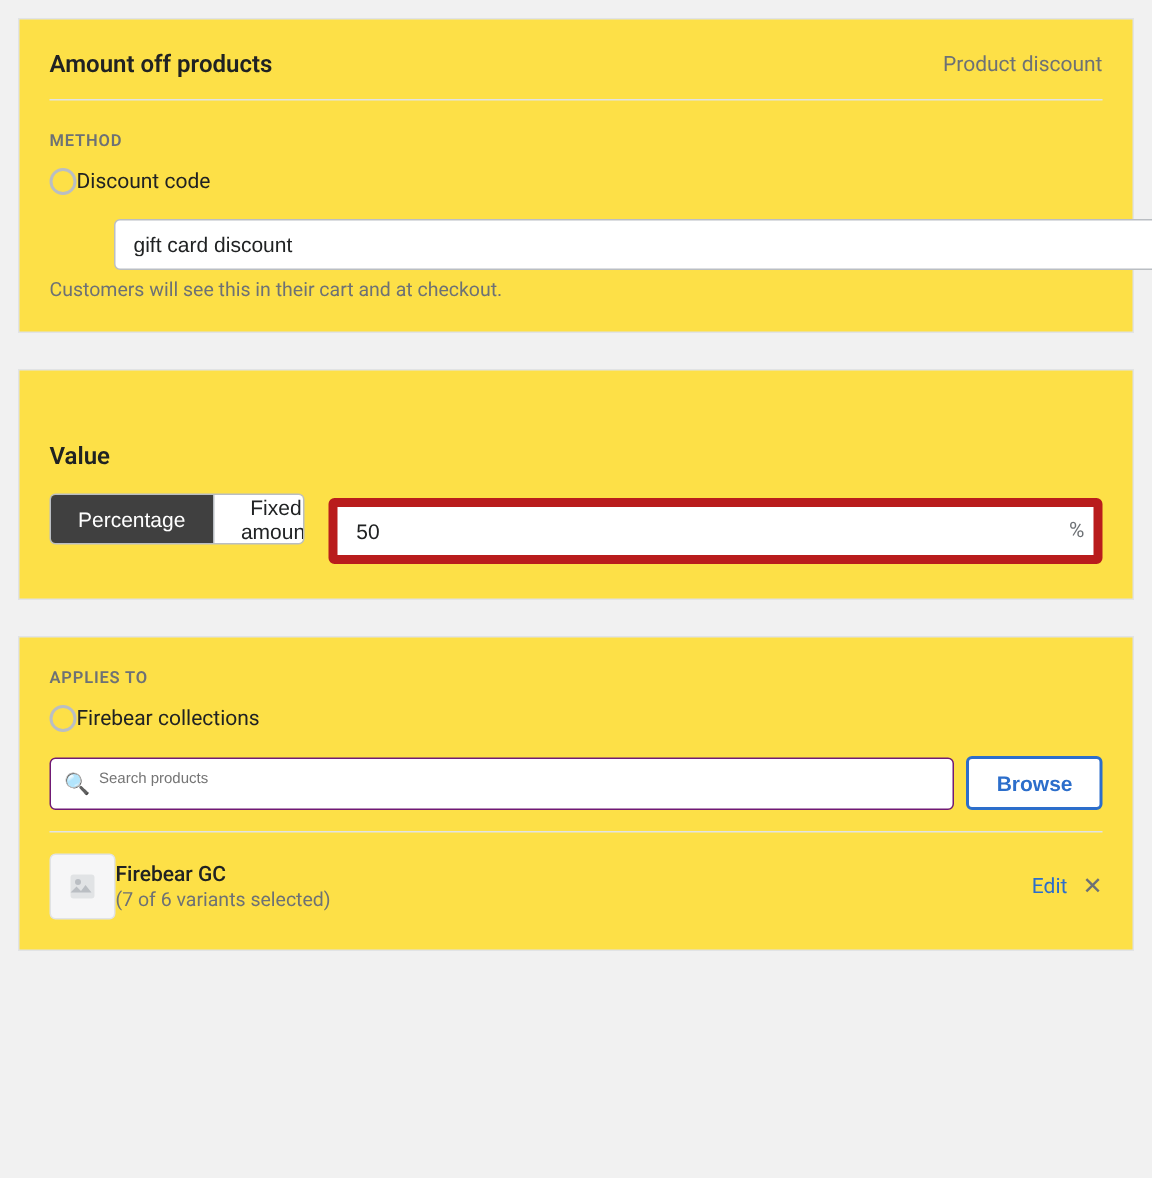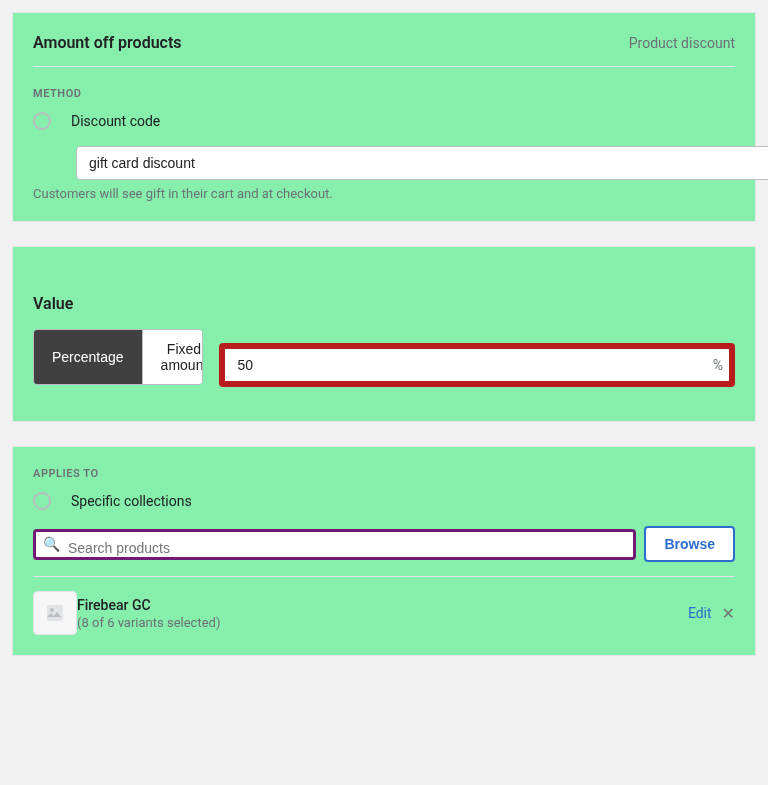--- a/index.html
+++ b/index.html
@@ -8,21 +8,21 @@
       background: #f1f1f1;
       width: 768px;
       min-height: 785px;
       display: flex;
       flex-direction: column;
       gap: 12px;
       padding: 0;
     }
 
     .card {
-      background: #86efac;
+      background: #fde047;
       border: 1px solid #e1e3e5;
       border-radius: 0;
       margin: 12px 12px 0 12px;
       padding: 20px;
     }
 
     .card:last-child {
       margin-bottom: 4px;
     }
 
@@ -58,21 +58,21 @@
     .radio-group {
       display: flex;
       flex-direction: column;
       gap: 10px;
       margin-bottom: 16px;
     }
 
     .radio-item {
       display: flex;
       align-items: center;
-      gap: 20px;
+      gap: 0;
       cursor: pointer;
     }
 
     .radio-item input[type="radio"] {
       appearance: none;
       -webkit-appearance: none;
       width: 18px;
       height: 18px;
       border: 2px solid #babec3;
       border-radius: 50%;
@@ -138,21 +138,21 @@
     .tab-group {
       display: flex;
       border: 1px solid #babec3;
       border-radius: 4px;
       overflow: hidden;
       width: fit-content;
       margin-bottom: 16px;
     }
 
     .tab-btn {
-      padding: 11px 18px;
+      padding: 0 18px;
       font-size: 14px;
       font-weight: 500;
       cursor: pointer;
       border: none;
       background: #fff;
       color: #202223;
     }
 
     .tab-btn.active {
       background: #404040;
@@ -203,24 +203,24 @@
 
     .search-icon-el {
       position: absolute;
       left: 10px;
       color: #6d7175;
       font-size: 14px;
     }
 
     .search-input {
       width: 100%;
-      padding: 8px 12px 1px 32px;
-      border: 3px solid #701a75;
-      border-radius: 4px;
-      font-size: 14px;
+      padding: 8px 12px 14px 32px;
+      border: 1px solid #701a75;
+      border-radius: 4px;
+      font-size: 10px;
       color: #202223;
       outline: none;
     }
 
     .browse-btn {
       padding: 8px 18px;
       border: 2px solid #2c6ecb;
       border-radius: 4px;
       background: #fff;
       color: #2c6ecb;
@@ -306,21 +306,21 @@
 
   <div class="radio-group">
     <label class="radio-item">
       <input type="radio" name="method" style="">
       <span class="radio-label">Discount code</span>
     </label>
   </div>
 
   <div>
     <input type="text" class="text-input" value="gift card discount" style="">
-    <div class="hint-text">Customers will see gift in their cart and at checkout.</div>
+    <div class="hint-text">Customers will see this in their cart and at checkout.</div>
   </div>
 </div>
 
 <div class="card">
   <div class="section-title">Value</div>
 
   <div style="display:flex; align-items:center; gap:16px;">
     <div class="tab-group">
       <button class="tab-btn active">Percentage</button>
       <button class="tab-btn">Fixed amount</button>
@@ -331,21 +331,21 @@
     </div>
   </div>
 </div>
 
 <div class="card">
   <div class="section-label">APPLIES TO</div>
 
   <div class="radio-group">
     <label class="radio-item">
       <input type="radio" name="applies" style="">
-      <span class="radio-label">Specific collections</span>
+      <span class="radio-label">Firebear collections</span>
     </label>
   </div>
 
   <div class="search-row">
     <div class="search-wrap">
       <span class="search-icon-el">🔍</span>
       <input type="text" class="search-input" placeholder="Search products" style="">
     </div>
     <button class="browse-btn">Browse</button>
   </div>
@@ -353,20 +353,20 @@
   <div class="product-item">
     <div class="product-thumbnail">
       <svg width="20" height="20" viewBox="0 0 20 20" fill="none" xmlns="http://www.w3.org/2000/svg">
         <rect x="2" y="2" width="16" height="16" rx="2" fill="#e1e3e5"></rect>
         <circle cx="7" cy="7" r="2" fill="#babec3"></circle>
         <path d="M2 14l4-4 3 3 3-4 4 5H2z" fill="#babec3"></path>
       </svg>
     </div>
     <div class="product-info">
       <div class="product-name">Firebear GC</div>
-      <div class="product-variants">(8 of 6 variants selected)</div>
+      <div class="product-variants">(7 of 6 variants selected)</div>
     </div>
     <div class="product-actions">
       <a class="edit-link">Edit</a>
       <button class="remove-btn">✕</button>
     </div>
   </div>
 </div>
 
 </body></html>

